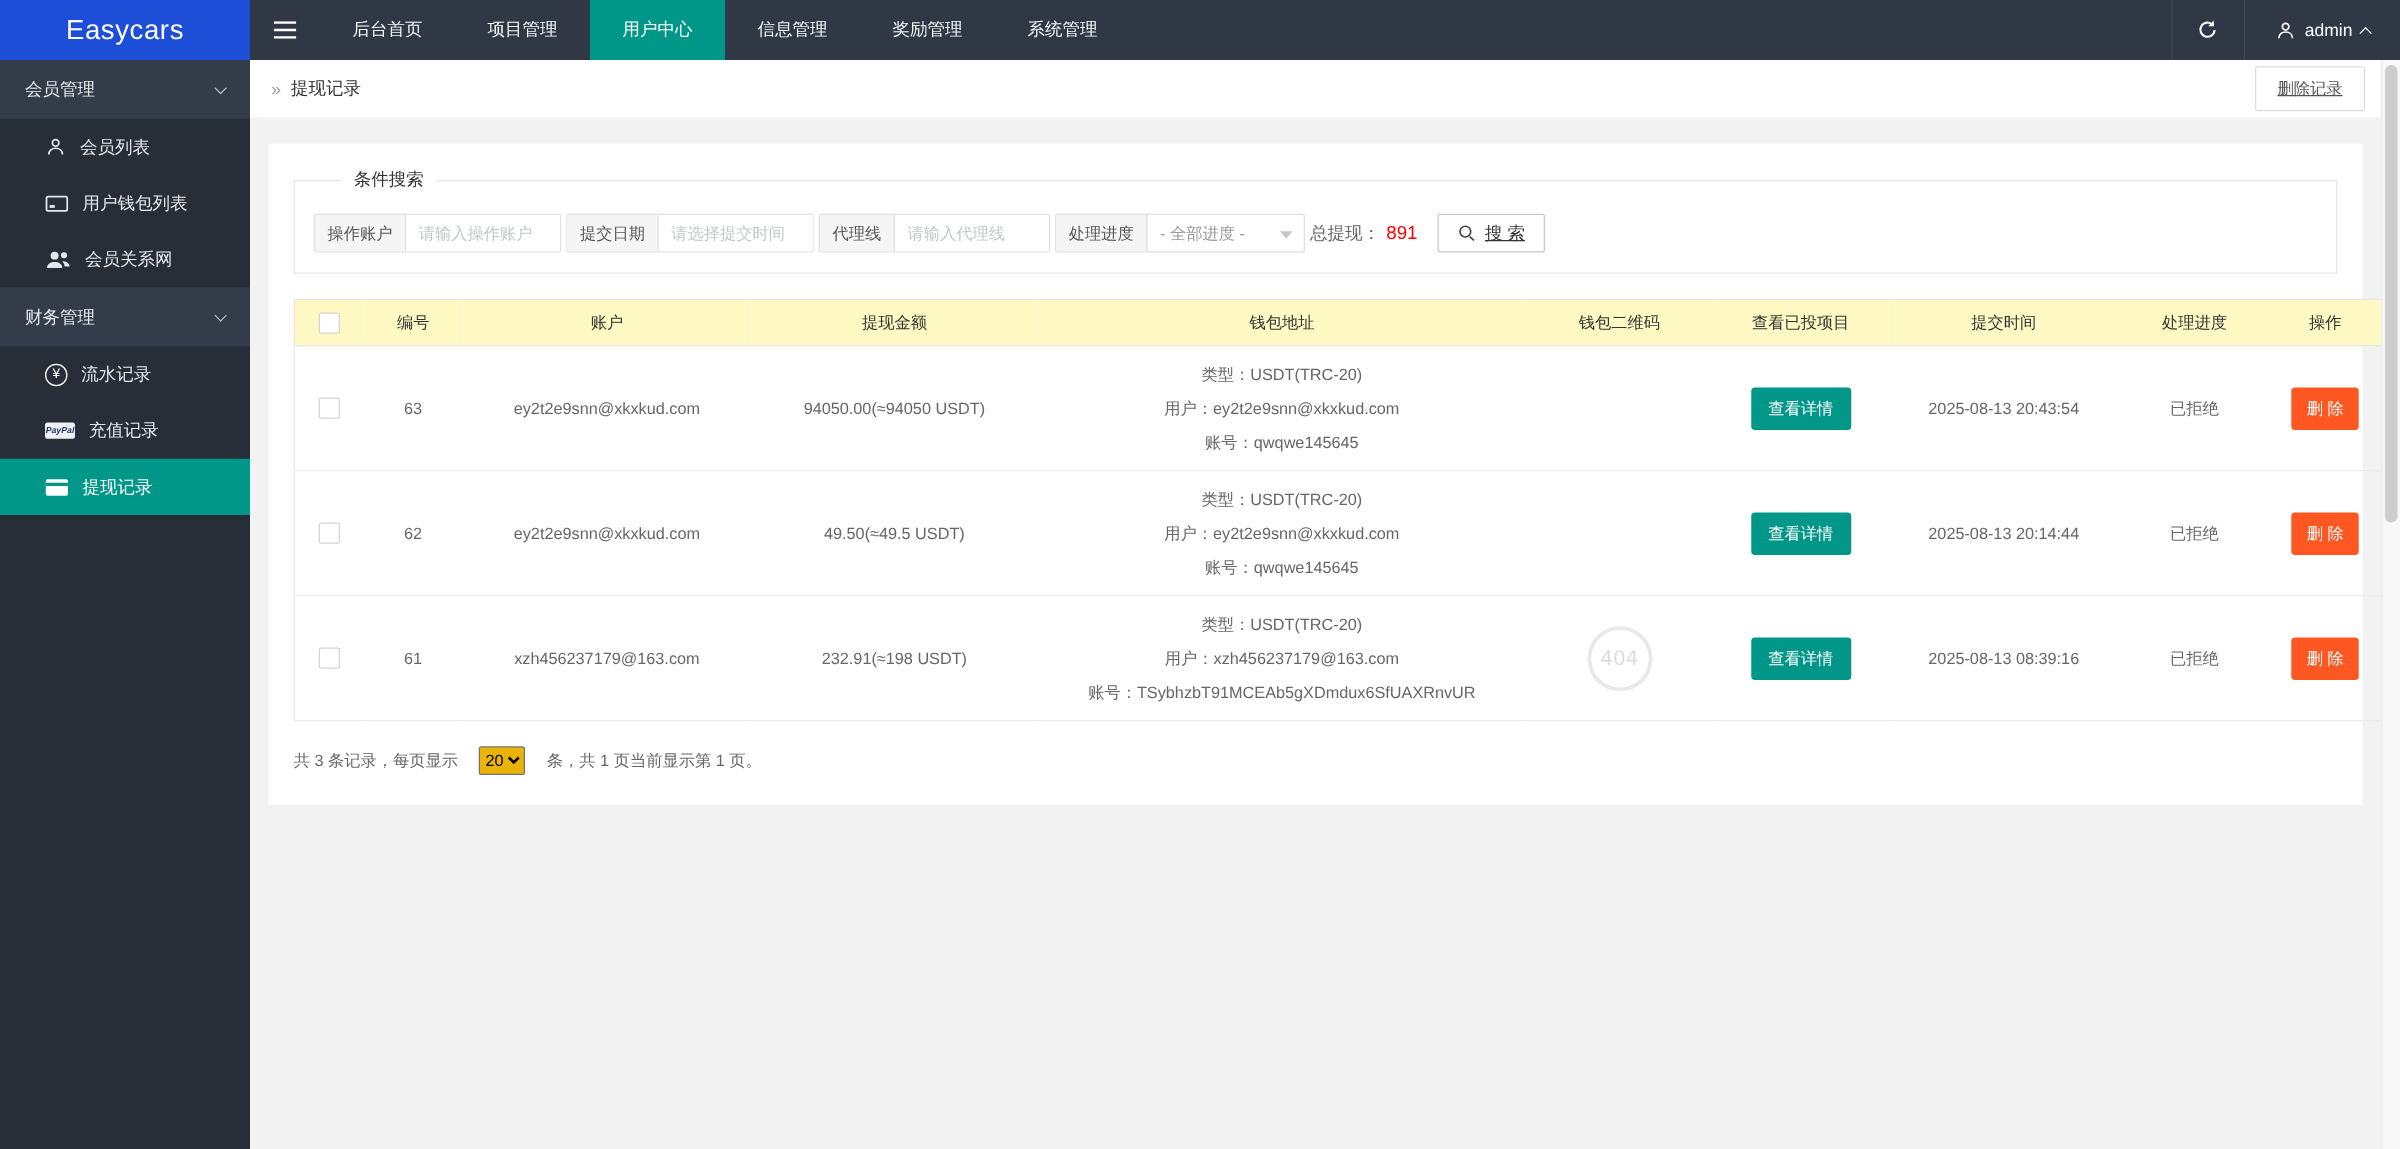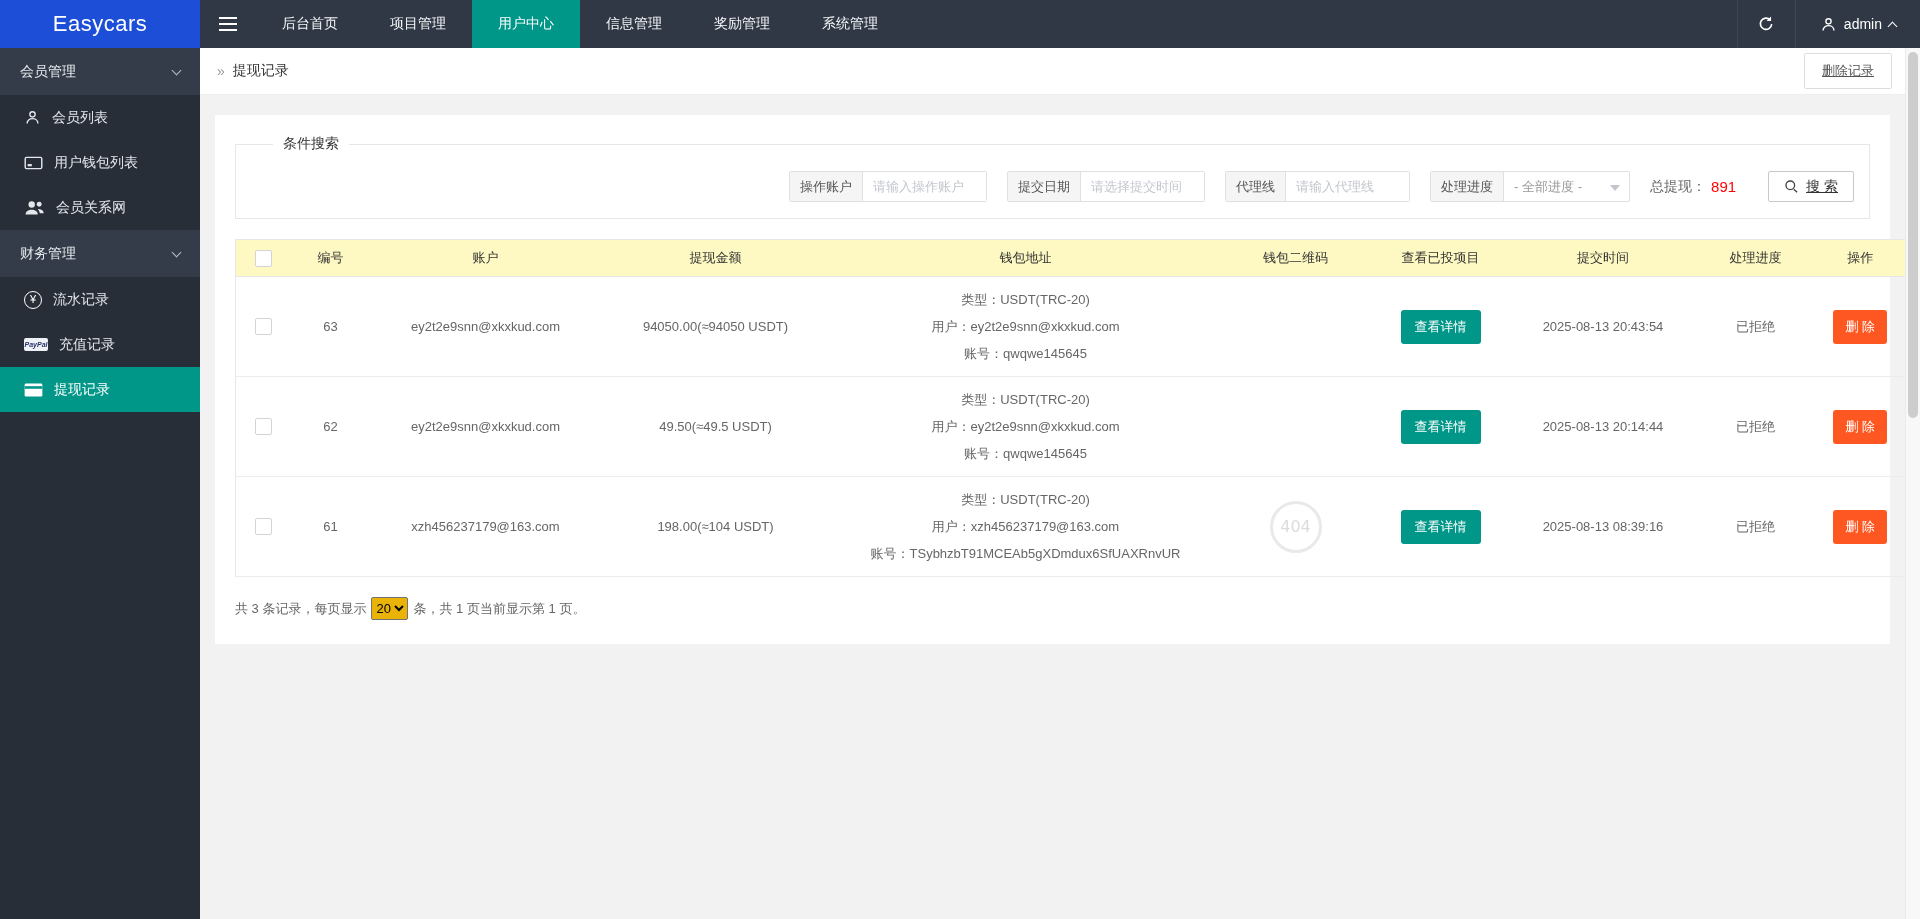--- a/index.html
+++ b/index.html
@@ -16,38 +16,38 @@
   .nav-right { margin-left:auto; display:flex; align-items:stretch; }
   .nav-refresh { width:58px; display:flex; align-items:center; justify-content:center; border-left:1px solid rgba(255,255,255,.07); cursor:pointer; }
   .nav-user { display:flex; align-items:center; gap:7px; padding:0 24px; color:#fff; border-left:1px solid rgba(255,255,255,.07); cursor:pointer; font-size:14px; }
   .chev { display:inline-block; width:7px; height:7px; border-right:1.5px solid #b6bec8; border-bottom:1.5px solid #b6bec8; transform:rotate(45deg); margin-top:-3px; }
   .chev-up { border-color:#fff; transform:rotate(-135deg); margin-top:4px; }
 
   
   .sidebar { position:fixed; top:48px; left:0; bottom:0; width:200px; background:#272e38; z-index:40; }
   .side-group-header { height:47px; background:#333c48; color:#e7ebef; display:flex; align-items:center; padding:0 20px; font-size:14px; cursor:pointer; }
   .side-group-header .chev { margin-left:auto; }
-  .side-item { height:45px; display:flex; align-items:center; gap:11px; padding:0 24px; color:#e3e8ed; font-size:14px; cursor:pointer; }
+  .side-item { height:45px; display:flex; align-items:center; gap:11px; padding:0 36px; color:#e3e8ed; font-size:14px; cursor:pointer; }
   .side-item.active { background:#009688; color:#fff; }
   .icon-yen { width:18px; height:18px; border:1.4px solid #fff; border-radius:50%; font-size:11px; line-height:15px; text-align:center; color:#fff; display:inline-block; }
   .icon-paypal { width:24px; height:13px; background:#eef1f5; border-radius:2px; display:inline-flex; align-items:center; justify-content:center; font-size:7px; font-style:italic; font-weight:bold; color:#27346a; }
 
   
   .main { position:absolute; left:200px; top:48px; right:0; bottom:0; background:#f2f2f2; overflow:hidden; }
   .breadcrumb-bar { height:47px; background:#fff; display:flex; align-items:center; padding:0 28px 0 17px; border-bottom:1px solid #eee; }
   .crumb-arrow { color:#999; margin-right:8px; font-size:14px; }
   .crumb-title { color:#333; font-size:14px; }
   .btn-plain { margin-left:auto; background:#fff; border:1px solid #ddd; border-radius:2px; color:#555; font-size:13px; padding:8px 17px; cursor:pointer;text-decoration:underline; }
 
   .card { margin:20px 30px 0 15px; background:#fff; padding:20px 20px 24px 20px; }
 
   
   fieldset.search-box { border:1px solid #e6e6e6; padding:14px 15px 16px 15px; margin-bottom:20px; }
   fieldset.search-box legend { margin-left:22px; padding:0 10px; color:#333; font-size:14px; }
-  .filter-row { display:flex; align-items:center; gap:20px; margin-top:4px;justify-content:flex-end; }
+  .filter-row { display:flex; align-items:center; gap:4px; margin-top:4px; }
   .igroup { display:flex; align-items:stretch; height:31px; border:1px solid #e0e0e0; border-radius:2px; background:#fff; }
   .igroup .addon { background:#f5f5f5; border-right:1px solid #e0e0e0; display:flex; align-items:center; padding:0 10px; color:#555; font-size:13px; white-space:nowrap; }
   .igroup input { border:none; outline:none; padding:0 10px; width:123px; font-size:13px; color:#333; font-family:inherit; }
   .igroup input::placeholder { color:#c3c7cd; }
   .fake-select { position:relative; width:125px; display:flex; align-items:center; padding:0 22px 0 10px; color:#999; font-size:13px; cursor:pointer; }
   .fake-select .caret { position:absolute; right:9px; top:13px; width:0; height:0; border-left:5px solid transparent; border-right:5px solid transparent; border-top:6px solid #c2c6cc; }
   .total-wrap { color:#666; font-size:14px; display:flex; align-items:center; }
   .total-num { color:#ff0000; margin-left:5px; font-size:15px; }
   .btn-search { display:flex; align-items:center; gap:7px; height:31px; padding:0 15px; background:#fff; border:1px solid #c9c9c9; border-radius:2px; font-size:14px; color:#333; cursor:pointer; margin-left:12px;text-decoration:underline; }
 
@@ -56,21 +56,21 @@
   table.records th { background:#fef9c3; height:37px; font-weight:400; color:#333; font-size:13px; text-align:center; border-bottom:1px solid #e6e6e6; }
   table.records td { height:100px; text-align:center; color:#666; font-size:13px; border-bottom:1px solid #ececec; word-break:break-all; }
   .cb { display:inline-block; width:17px; height:17px; background:#fff; border:1px solid #d4d4d4; border-radius:2px; vertical-align:middle; cursor:pointer; }
   .wallet-line { line-height:27px; }
   .btn-view { background:#009688; color:#fff; border:none; border-radius:3px; padding:8px 14px; font-size:13px; cursor:pointer; }
   .btn-del { background:#ff5722; color:#fff; border:none; border-radius:3px; padding:8px 12px; font-size:13px; cursor:pointer; }
   .status-cell { color:#9a9a9a; }
   .badge-404 { display:inline-block; width:52px; height:52px; border:3px solid #e9e9e9; border-radius:50%; line-height:46px; color:#dcdcdc; font-size:16px; font-family:"DejaVu Sans",sans-serif; }
 
   
-  .pagination { margin-top:20px; color:#666; font-size:13px; display:flex; align-items:center; gap:5px; }
+  .pagination { margin-top:20px; color:#666; font-size:13px; display:flex; align-items:center; gap:17px; }
   .pagination select { height:23px; border:1px solid #737373; border-radius:2px; font-size:13px; background:#eab308; color:#000; font-family:inherit; }
 
   
   .scrollbar { position:fixed; right:0; top:48px; bottom:0; width:15px; background:#f8f8f8; border-left:1px solid #ebebeb; z-index:60; }
   .scrollbar .thumb { position:absolute; top:4px; left:2px; width:10px; height:42%; background:#cdcdcd; border-radius:6px; }
 
   svg { display:block; }
 </style>
 </head>
 <body>
@@ -278,21 +278,21 @@
           <td></td>
           <td><button class="btn-view">查看详情</button></td>
           <td>2025-08-13 20:14:44</td>
           <td class="status-cell">已拒绝</td>
           <td><button class="btn-del">删 除</button></td>
         </tr>
         <tr>
           <td><span class="cb"></span></td>
           <td>61</td>
           <td>xzh456237179@163.com</td>
-          <td>198.00(≈104 USDT)</td>
+          <td>232.91(≈198 USDT)</td>
           <td>
             <div class="wallet-line"><span>类型：</span><span>USDT(TRC-20)</span></div>
             <div class="wallet-line"><span>用户：</span><span>xzh456237179@163.com</span></div>
             <div class="wallet-line"><span>账号：</span><span>TSybhzbT91MCEAb5gXDmdux6SfUAXRnvUR</span></div>
           </td>
           <td>
             <span class="badge-404">404</span>
           </td>
           <td><button class="btn-view">查看详情</button></td>
           <td>2025-08-13 08:39:16</td>

